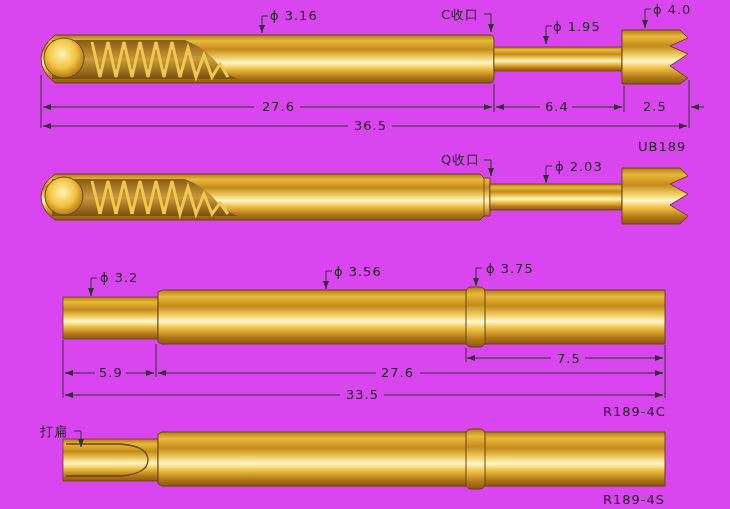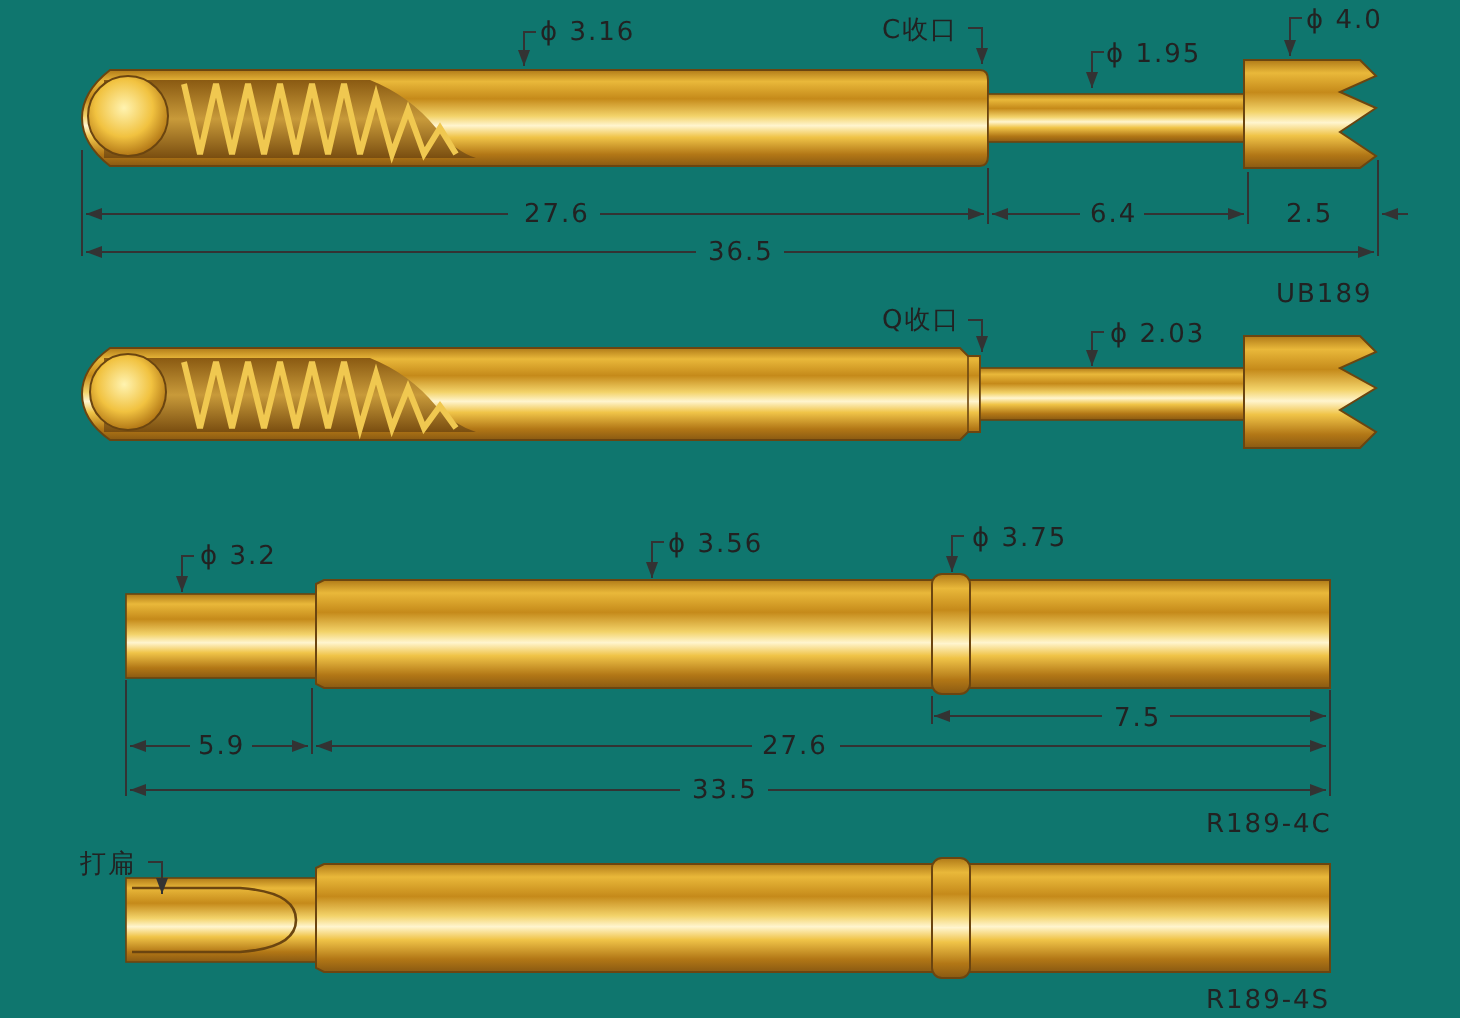--- a/index.html
+++ b/index.html
@@ -1,16 +1,16 @@
 <!DOCTYPE html>
 <html><head>
 <meta charset="utf-8">
 <style>
   html,body{margin:0;padding:0;background:#ffffff;}
-  #stage{position:relative;width:730px;height:509px;overflow:hidden;background:#0f766e;font-family:"DejaVu Sans","Liberation Sans",sans-serif;}
+  #stage{position:relative;width:730px;height:509px;overflow:hidden;background:#d946ef;font-family:"DejaVu Sans","Liberation Sans",sans-serif;}
   svg{position:absolute;left:0;top:0;}
   .lbl{font-family:"DejaVu Sans","Liberation Sans",sans-serif;font-size:13px;fill:#222;letter-spacing:1px;}
   .model{font-family:"DejaVu Sans","Liberation Sans",sans-serif;font-size:13px;fill:#222;letter-spacing:1px;}
 </style>
 </head>
 <body>
 
 <div id="stage">
 <svg width="730" height="509" viewBox="0 0 730 509" xmlns="http://www.w3.org/2000/svg">
   <defs>

